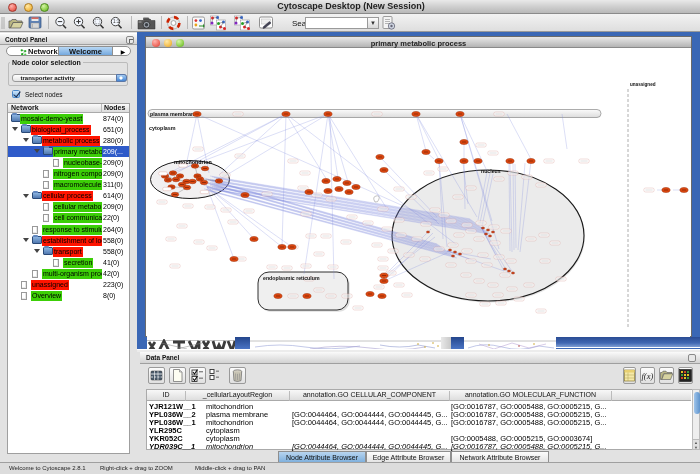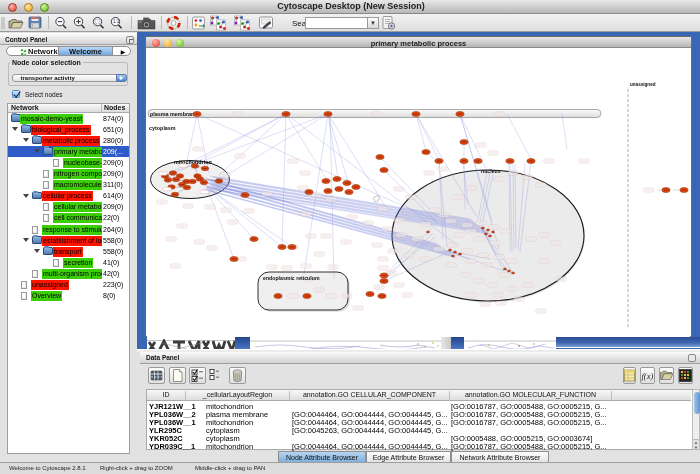--- a/index.html
+++ b/index.html
@@ -910,28 +910,27 @@
           </div>
           <div class="drow" style="top:28px;">
             <b>YPL036W__1</b>
             <span class="c2">mitochondrion</span>
             <span class="c3">[GO:0044464, GO:0044444, GO:0044445, G...</span>
             <span class="c4">[GO:0016787, GO:0005488, GO:0005215, G...</span>
           </div>
           <div class="drow" style="top:36px;">
             <b>YLR295C</b>
             <span class="c2">cytoplasm</span>
-            <span class="c3">[GO:0045263, GO:0044444, GO:0044445, G...</span>
           </div>
           <div class="drow" style="top:44px;">
             <b>YKR052C</b>
             <span class="c2">cytoplasm</span>
             <span class="c4">[GO:0005488, GO:0005215, GO:0003674]</span>
           </div>
-          <div class="drow" style="top:52px;">
+          <div class="drow" style="top:52px;font-style:italic;">
             <b>YDR039C__1</b>
             <span class="c2">mitochondrion</span>
             <span class="c3">[GO:0044464, GO:0044444, GO:0044445, G...</span>
             <span class="c4">[GO:0016787, GO:0005488, GO:0005215, G...</span>
           </div>
         </div>
     </div>
     <div id="dscroll">
         <div class="thumb"></div>
         <div style="position:absolute;left:0;bottom:0;width:6px;height:10px;background:#e0e0e0;border-top:1px solid #bbb;font-size:4px;line-height:5px;text-align:center;color:#555;">▲<br>▼</div>

